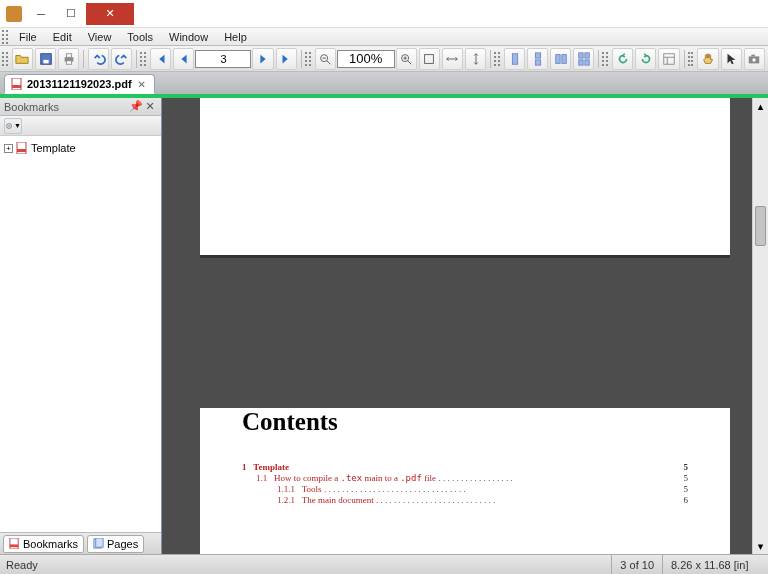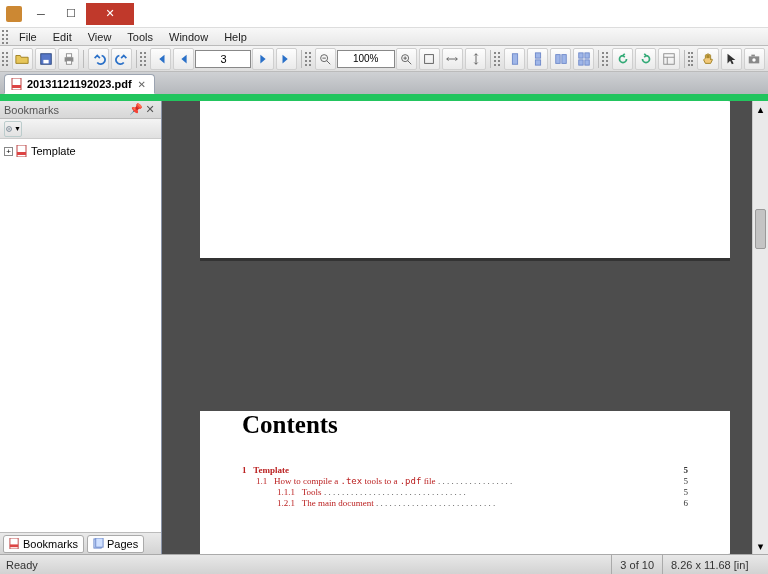--- a/index.html
+++ b/index.html
@@ -11,26 +11,26 @@
 .win-buttons div { width: 30px; display: flex; align-items: center; justify-content: center; font-size: 11px; color: #333; }
 .win-buttons .close { background: #c0392b; color: #fff; width: 48px; }
 .menubar { height: 18px; background: linear-gradient(#f8f8f8,#e8e8e8); display: flex; align-items: center; padding: 0 2px; border-bottom: 1px solid #bbb; }
 .grip { width: 6px; height: 14px; border-left: 2px dotted #888; border-right: 2px dotted #888; margin-right: 3px; }
 .menubar span { padding: 1px 8px; color: #222; cursor: default; }
 .toolbar { height: 26px; background: linear-gradient(#f4f4f4,#dedede); border-bottom: 1px solid #bbb; display: flex; align-items: center; padding: 0 2px; }
 .tbtn { width: 22px; height: 22px; margin: 0 1px; display: flex; align-items: center; justify-content: center; border: 1px solid transparent; border-radius: 2px; background: linear-gradient(#fdfdfd,#eaeaea); border-color: #cfcfcf; }
 .tbtn svg { width: 14px; height: 14px; }
 .tsep { width: 1px; height: 18px; background: #bbb; margin: 0 3px; }
 .page-input { width: 56px; height: 18px; text-align: center; border: 1px solid #888; font-size: 11px; }
-.zoom-input { width: 58px; height: 18px; text-align: center; border: 1px solid #888; font-size: 10px; }
+.zoom-input { width: 58px; height: 18px; text-align: center; border: 1px solid #888; font-size: 13px; }
 .tabbar { height: 22px; background: linear-gradient(#cfd1d4,#b5b8bc); display: flex; align-items: end; padding: 0 4px; }
 .tab { height: 20px; background: #fff; border: 1px solid #9ca4b1; border-bottom: 1px solid #fff; border-radius: 4px 4px 0 0; display: flex; align-items: center; padding: 0 6px; gap: 4px; }
 .tab .doc-icon { width: 12px; height: 12px; }
 .tab-close { width: 12px; font-size: 10px; color: #666; text-align: center; }
-.workspace { flex: 1; display: flex; overflow: hidden; border-top: 7px solid #22c55e; }
+.workspace { flex: 1; display: flex; overflow: hidden; border-top: 4px solid #22c55e; }
 .sidebar { width: 162px; display: flex; flex-direction: column; border-right: 1px solid #8a94a8; }
 .panel-title { height: 18px; background: linear-gradient(#e7e7e7,#d7d7d7); border-bottom: 1px solid #bbb; display: flex; align-items: center; padding: 0 4px; color: #555; }
 .panel-title .spacer { flex: 1; }
 .panel-title .pbtn { width: 14px; text-align: center; cursor: default; }
 .panel-tools { height: 20px; background: linear-gradient(#f4f4f4,#e0e0e0); border-bottom: 1px solid #ccc; display: flex; align-items: center; padding: 0 4px; }
 .panel-tools .gear { width: 18px; height: 16px; border: 1px solid #bcc; border-radius: 2px; display: flex; align-items: center; justify-content: center; }
 .tree { flex: 1; padding: 4px 4px; background: #fff; font-size: 11px; }
 .tree-row { display: flex; align-items: center; gap: 3px; height: 16px; }
 .tree-row .plus { width: 9px; height: 9px; border: 1px solid #888; font-size: 8px; line-height: 7px; text-align: center; }
 .sidebar-bottom { height: 22px; background: linear-gradient(#eaeaea,#d3d3d3); border-top: 1px solid #bbb; display: flex; align-items: center; }
@@ -288,21 +288,21 @@
       <div class="page page2">
         <div class="contents-title">Contents</div>
         <div class="toc">
           <table>
             <tbody>
                 <tr>
                   <td style="font-weight:bold"><span>1</span>&nbsp;&nbsp;&nbsp;<span>Template</span></td>
                   <td class="pg" style="font-weight:bold">5</td>
                 </tr>
             <tr>
-                  <td style="padding-left:14px"><span>1.1</span>&nbsp;&nbsp;&nbsp;<span>How to compile a </span><span class="ttcode">.tex</span><span> tools to a </span><span class="ttcode">.pdf</span><span> file</span><span style="color:#333"> . . . . . . . . . . . . . . . . .</span></td>
+                  <td style="padding-left:14px"><span>1.1</span>&nbsp;&nbsp;&nbsp;<span>How to compile a </span><span class="ttcode">.tex</span><span> main to a </span><span class="ttcode">.pdf</span><span> file</span><span style="color:#333"> . . . . . . . . . . . . . . . . .</span></td>
                   <td class="pg">5</td>
                 </tr>
             <tr>
                   <td style="padding-left:35px"><span>1.1.1</span>&nbsp;&nbsp;&nbsp;<span>Tools</span><span style="color:#333"> . . . . . . . . . . . . . . . . . . . . . . . . . . . . . . . .</span></td>
                   <td class="pg">5</td>
                 </tr>
             <tr>
                   <td style="padding-left:35px"><span>1.2.1</span>&nbsp;&nbsp;&nbsp;<span>The main document</span><span style="color:#333"> . . . . . . . . . . . . . . . . . . . . . . . . . . .</span></td>
                   <td class="pg">6</td>
                 </tr>

